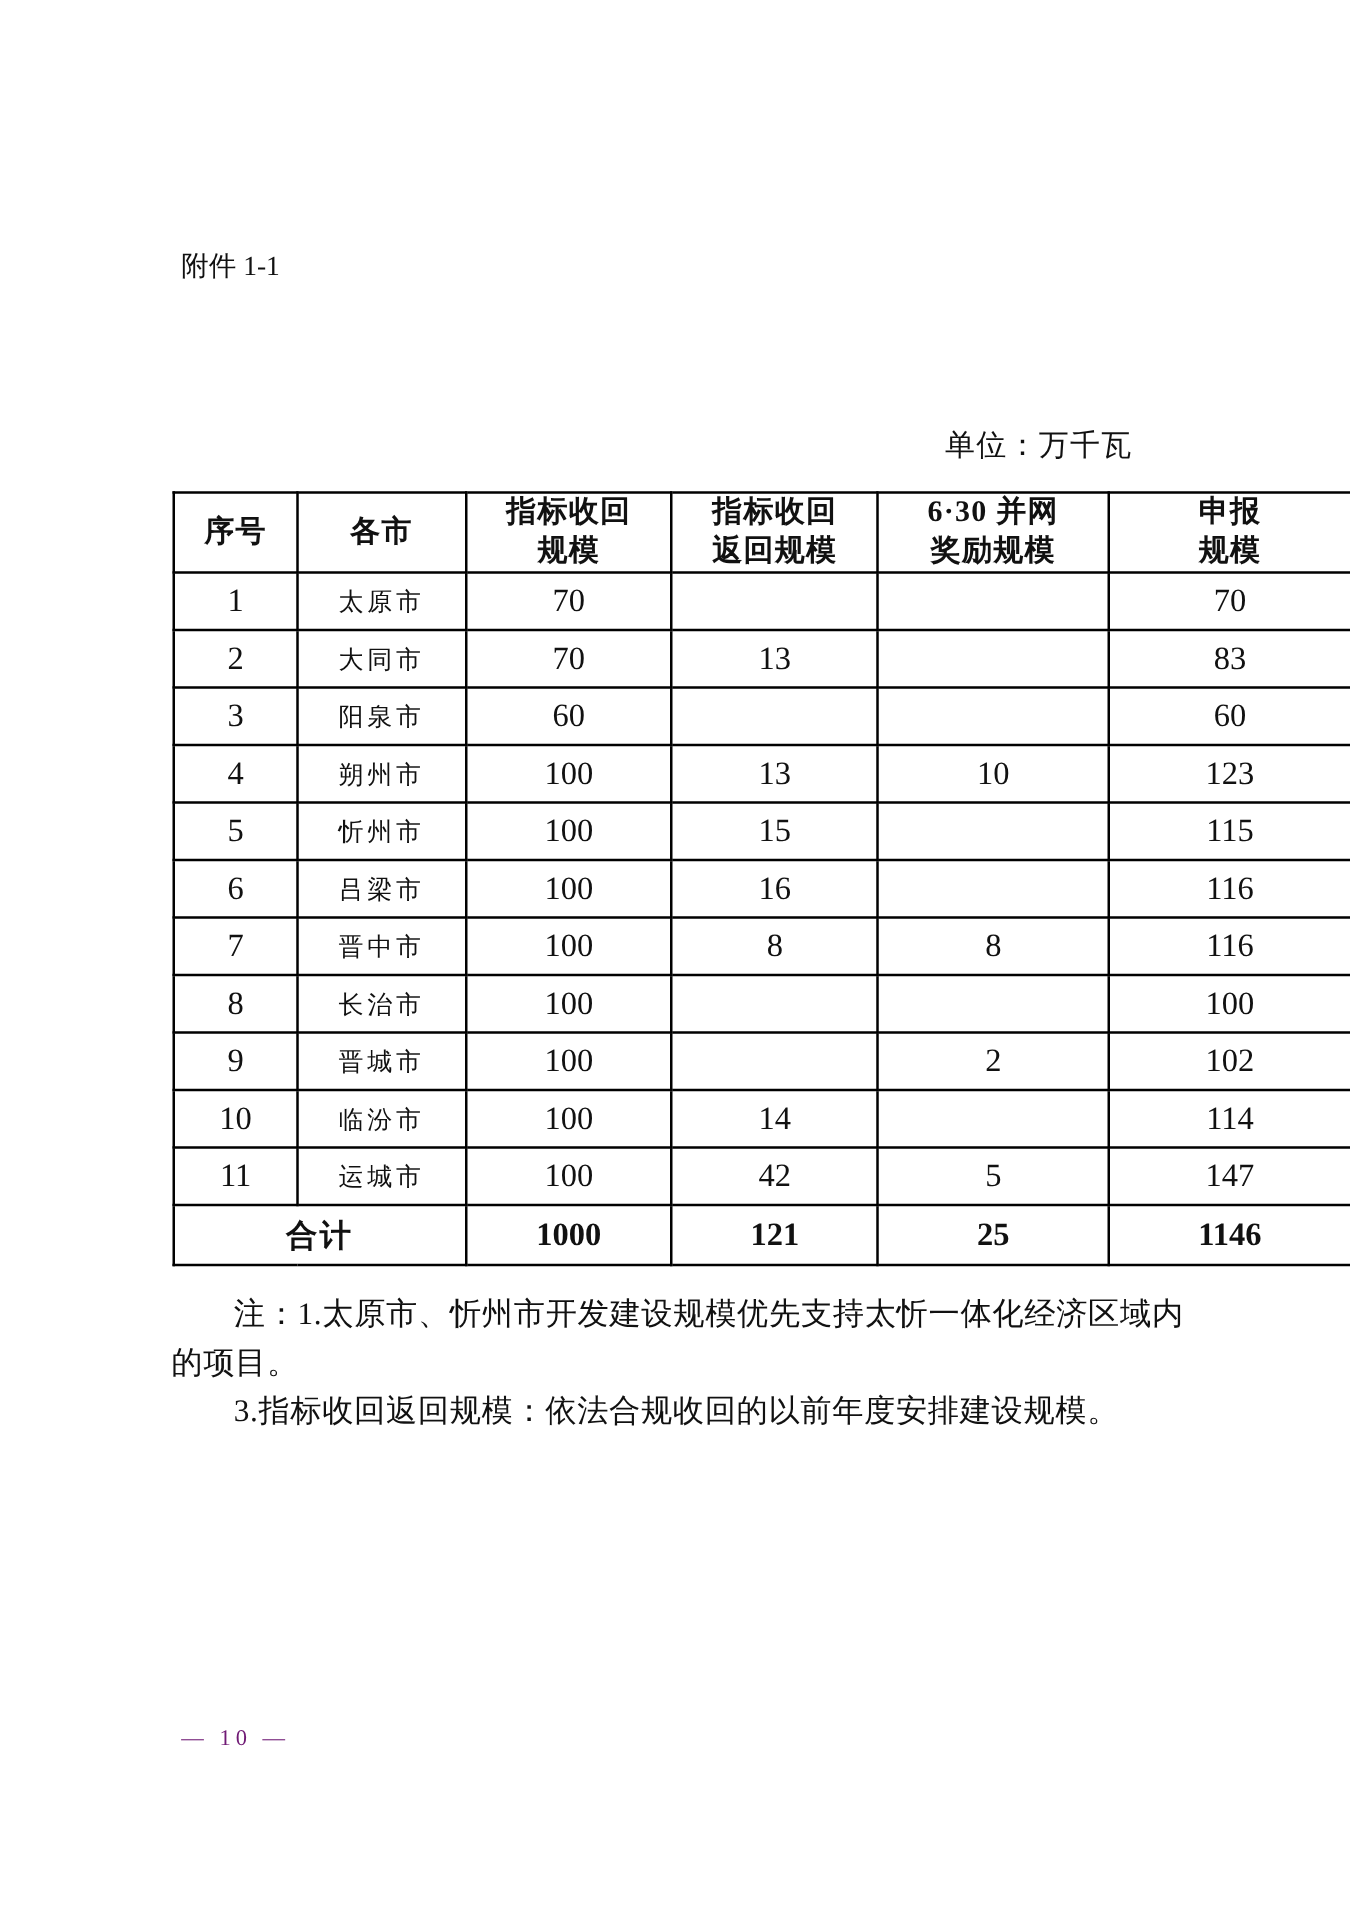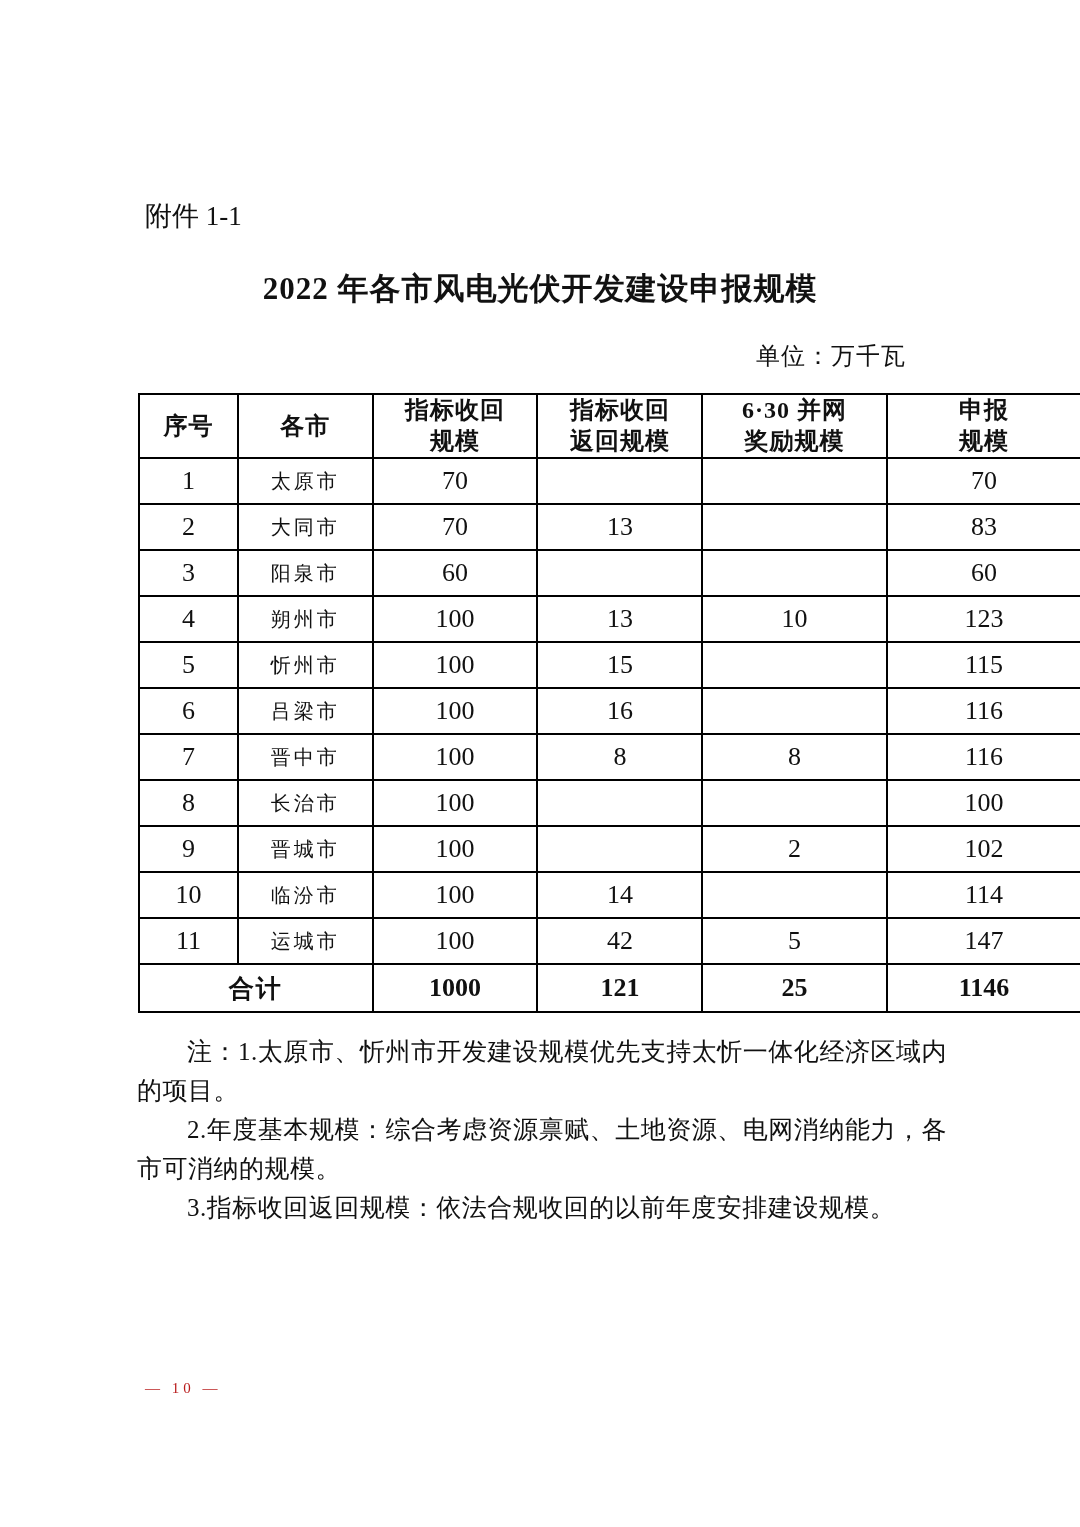--- a/index.html
+++ b/index.html
@@ -8,21 +8,21 @@
     width:1080px;
     height:1527px;
     background:#ffffff;
     color:#111111;
     font-family:"Liberation Serif","DejaVu Serif",serif;
     overflow:hidden;
   }
   .attachment-label {
     position:absolute;
     top:198px; left:145px;
-    font-size:27px;
+    font-size:22px;
   }
   .doc-title {
     position:absolute;
     top:268px; left:0;
     width:100%;
     text-align:center;
     font-size:31px;
     font-weight:bold;
     letter-spacing:1px;
   }
@@ -79,33 +79,32 @@
     top:1032px; left:137px;
     width:810px;
     font-size:25px;
     line-height:39px;
     letter-spacing:0.5px;
   }
   .notes p { margin:0; text-indent:2em; text-align:justify; }
   .page-number {
     position:absolute;
     top:1380px; left:145px;
-    font-size:15px;
+    font-size:18px;
     letter-spacing:4px;
-    color:#b91c1c;
+    color:#701a75;
   }
 </style>
 </head>
 <body>
 
 <div class="page">
 
   <div class="attachment-label">附件 1-1</div>
 
-  <div class="doc-title">2022 年各市风电光伏开发建设申报规模</div>
 
   <div class="unit-label">单位：万千瓦</div>
 
   <div class="table-wrap">
     <table class="report">
       <colgroup>
         <col style="width:10.5%">
         <col style="width:14.3%">
         <col style="width:17.5%">
         <col style="width:17.5%">
@@ -223,19 +222,18 @@
           <td>121</td>
           <td>25</td>
           <td>1146</td>
         </tr>
       </tfoot>
     </table>
   </div>
 
   <div class="notes">
     <p>注：1.太原市、忻州市开发建设规模优先支持太忻一体化经济区域内的项目。</p>
-    <p>2.年度基本规模：综合考虑资源禀赋、土地资源、电网消纳能力，各市可消纳的规模。</p>
     <p>3.指标收回返回规模：依法合规收回的以前年度安排建设规模。</p>
   </div>
 
   <div class="page-number">— 10 —</div>
 
 </div>
 
 </body></html>

